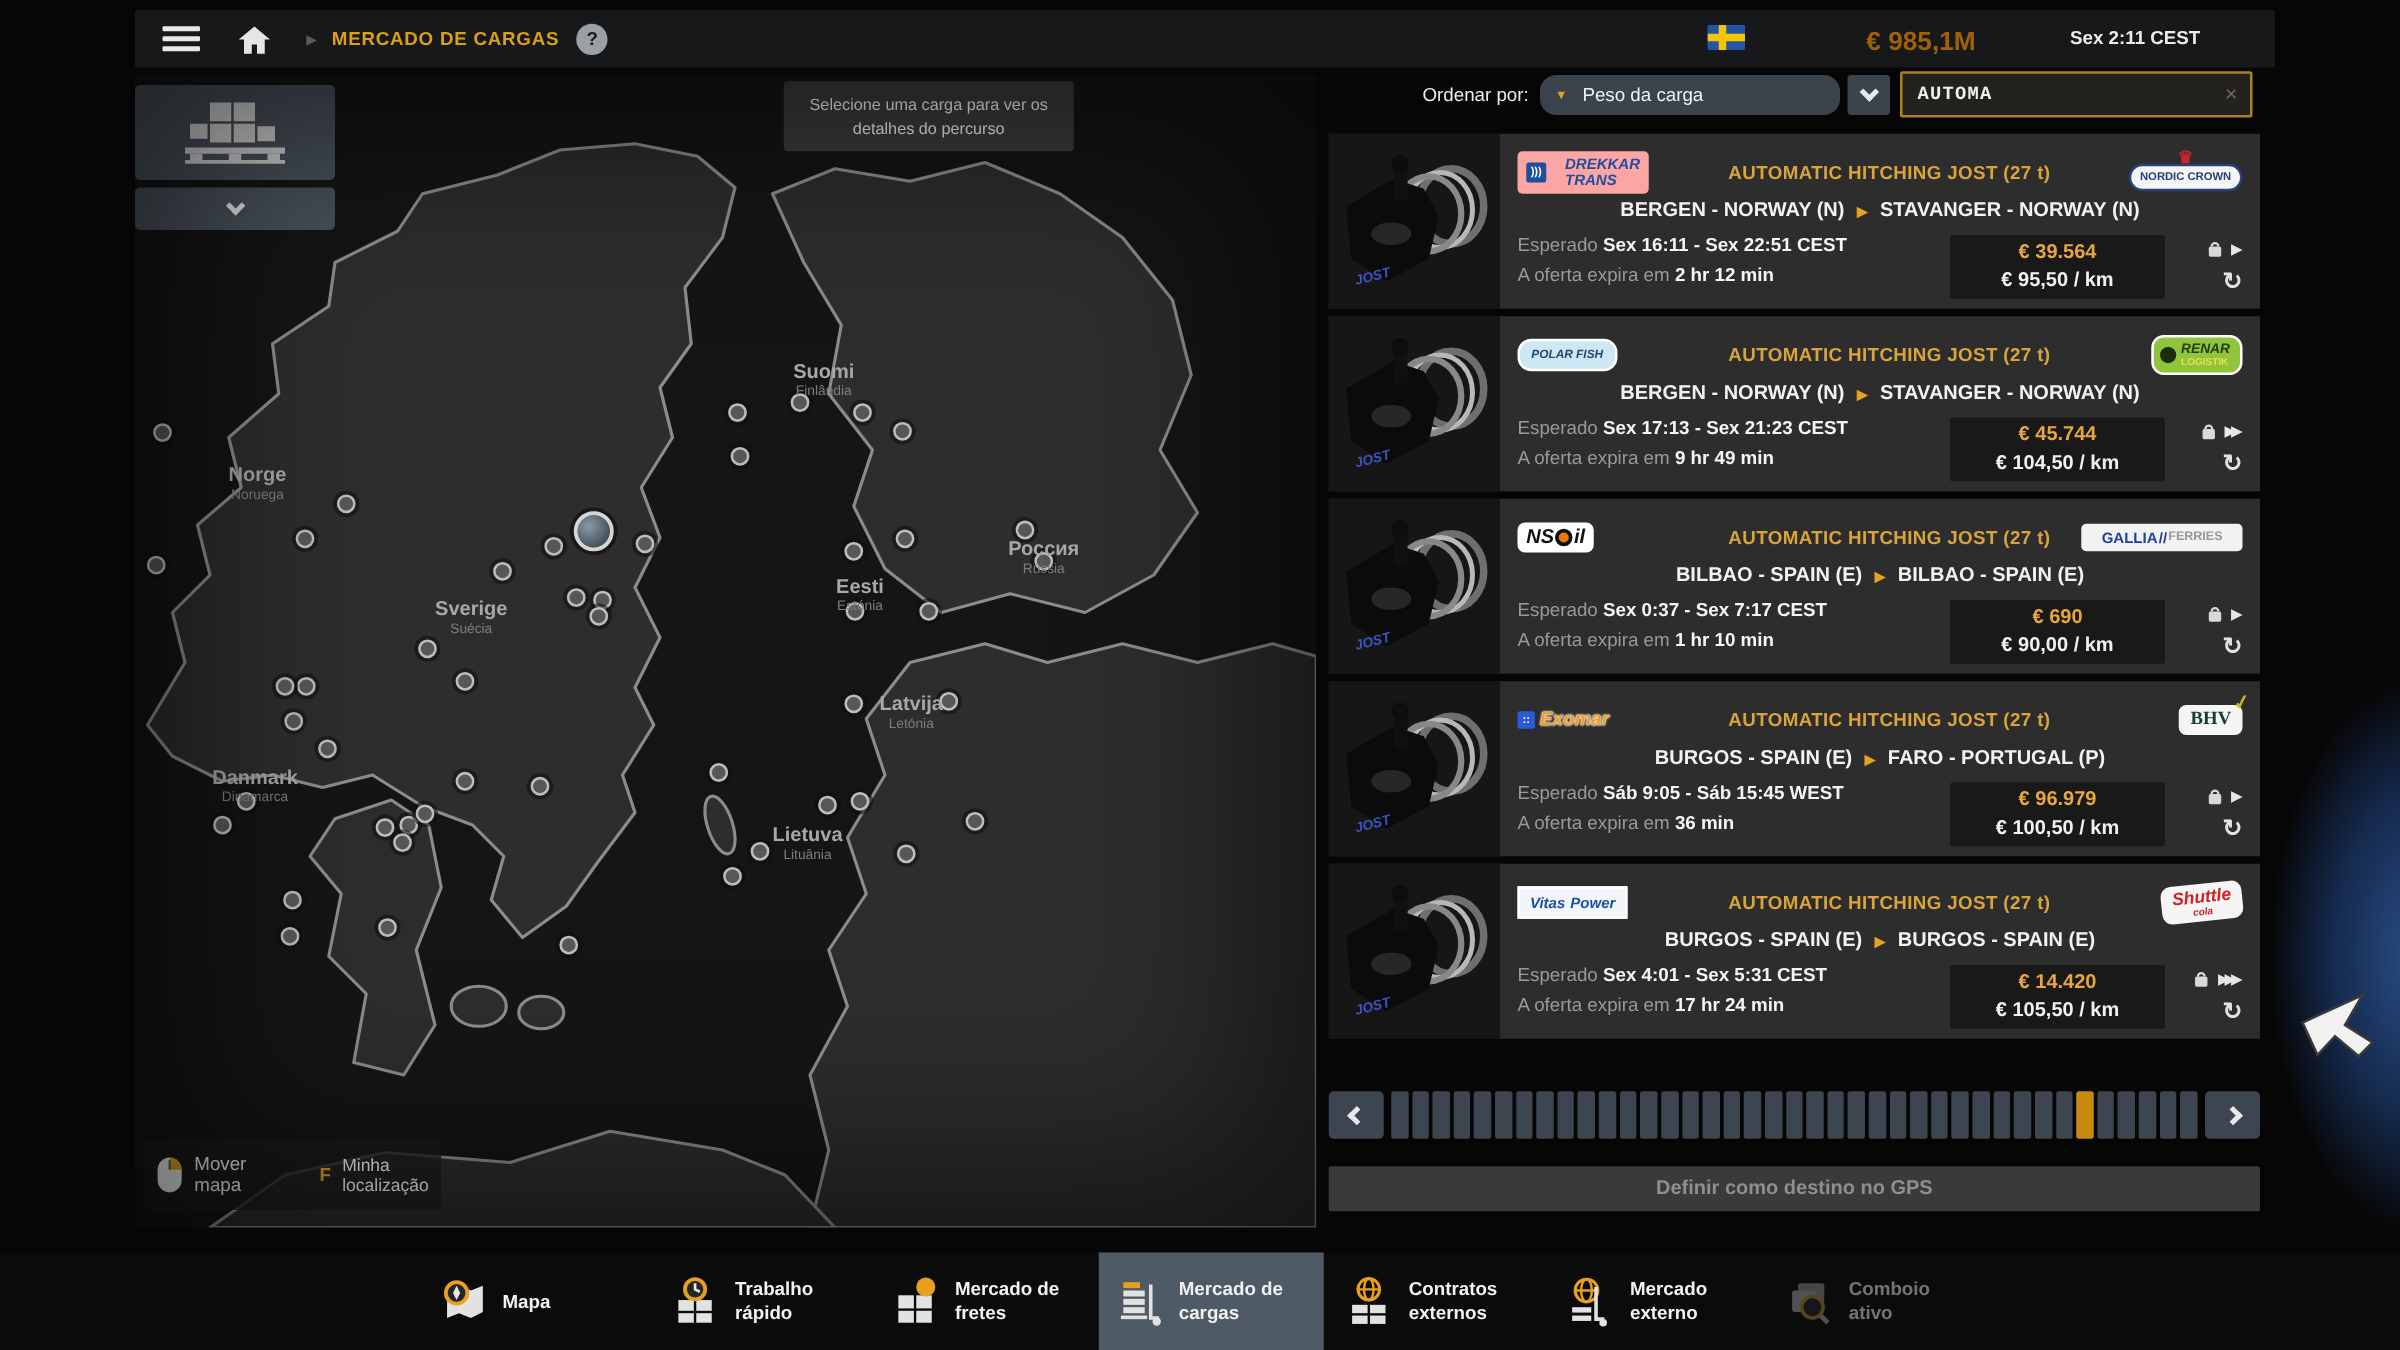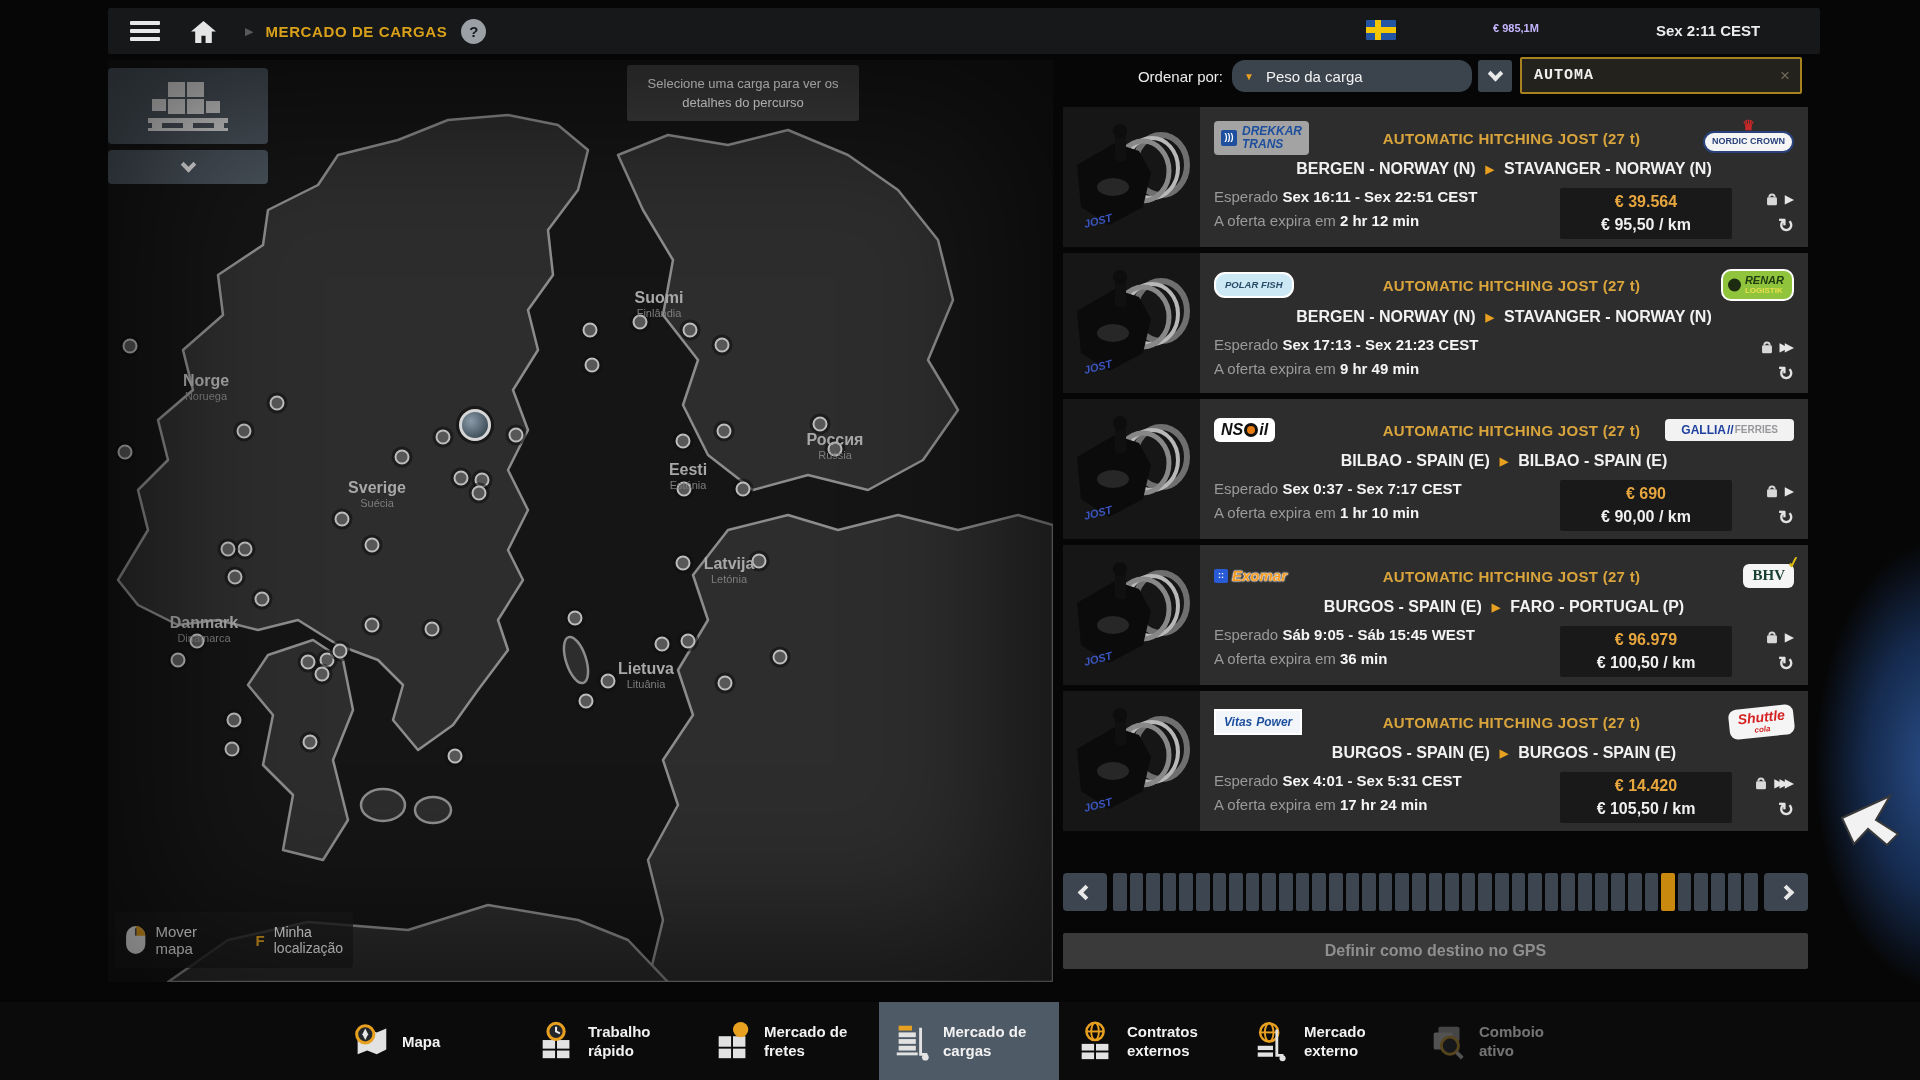--- a/index.html
+++ b/index.html
@@ -13,21 +13,21 @@
   .hamburger div{height:4px;background:#e8e8e8;margin:4px 0;border-radius:1px}
   .home-btn{margin-left:30px;display:flex;align-items:center}
   .crumb-sep{margin-left:28px;color:#5a5a5a;font-size:11px}
   .crumb-sep::before{content:"▶"}
   .crumb-title{margin-left:12px;color:#d9a01a;font-weight:bold;font-size:15px;letter-spacing:.6px}
   .help-circle{margin-left:14px;width:25px;height:25px;border-radius:50%;background:#9aa0a6;color:#17181a;
                font-weight:bold;font-size:15px;display:flex;align-items:center;justify-content:center}
   .flag{position:absolute;left:1258px;top:12px;width:30px;height:20px;background:#2255a4;overflow:hidden;border-radius:1px}
   .flag::before{content:"";position:absolute;left:9px;top:0;width:6px;height:20px;background:#f6c700}
   .flag::after{content:"";position:absolute;left:0;top:7px;width:30px;height:6px;background:#f6c700}
-  .tb-money{position:absolute;left:1385px;top:14px;font-size:11px;font-weight:bold;color:#c4b5fd}
+  .tb-money{position:absolute;left:1385px;top:14px;font-size:21px;font-weight:bold;color:#a16207}
   .tb-time{position:absolute;left:1548px;top:14px;font-size:15px;font-weight:bold;color:#ececec}
   
   .map{position:absolute;left:108px;top:60px;width:945px;height:922px;background:#161616;overflow:hidden}
   .map::after{content:"";position:absolute;inset:0;box-shadow:inset 0 0 140px 50px rgba(0,0,0,.55);pointer-events:none}
   .map svg.land{position:absolute;inset:0}
   .country-label{position:absolute;transform:translateX(-50%);text-align:center;pointer-events:none}
   .cl-main{font-size:16px;color:#a8a8a8;font-weight:600}
   .cl-sub{font-size:11px;color:#7d7d7d}
   .city-dot{position:absolute;width:15px;height:15px;border-radius:50%;background:#575757;border:2px solid #bdbdbd;
             box-shadow:0 0 0 3px rgba(15,15,15,.55);transform:translate(-50%,-50%)}
@@ -82,21 +82,21 @@
   .pricebox{width:172px;background:#191919;border-radius:2px;padding:5px 8px;text-align:center;flex:none}
   .price{color:#e8a63f;font-weight:bold;font-size:16px;margin-bottom:5px}
   .perkm{color:#f0f0f0;font-size:16px;font-weight:bold}
   .flagcol{width:62px;flex:none;display:flex;flex-direction:column;align-items:flex-end;gap:8px;padding-top:2px}
   .flagrow{display:flex;align-items:center;gap:4px}
   .w-ic{width:18px;height:18px}
   .arrows{color:#e6e6e6;font-size:12px;letter-spacing:-4px;padding-right:4px}
   .circ-ic{color:#e2e2e2;font-size:19px;font-weight:bold;line-height:1}
   
   .badge{display:inline-flex;align-items:center;justify-content:center;border-radius:4px;font-weight:bold;line-height:1.05}
-  .b-drekkar{background:#a3a3a3;padding:4px 7px;gap:5px}
+  .b-drekkar{background:#fca5a5;padding:4px 7px;gap:15px}
   .b-drekkar .sq{width:16px;height:16px;background:#1d4f9e;border-radius:2px;color:#fff;font-size:9px;
                  display:flex;align-items:center;justify-content:center}
   .b-drekkar .sq::before{content:")))"}
   .b-drekkar .col{display:flex;flex-direction:column;color:#1d4f9e;font-style:italic;font-size:12px;align-items:flex-start}
   .b-nordic{background:#f5f5f5;border:2px solid #29427c;border-radius:13px;padding:4px 7px;color:#29427c;
             font-size:9px;position:relative;margin-top:8px}
   .b-nordic .crown{position:absolute;top:-15px;left:50%;transform:translateX(-50%);color:#c42828;font-size:14px}
   .b-polar{background:#cde8f5;border-radius:11px;padding:6px 9px;color:#274b66;font-size:9.5px;font-style:italic;border:2px solid #fff}
   .b-renar{background:#8fc43c;border-radius:10px;padding:4px 8px 4px 22px;color:#233d10;font-style:italic;
            flex-direction:column;align-items:flex-start;font-size:11px;position:relative;border:2px solid #fff}
@@ -419,20 +419,24 @@
         <div class="row2">
           <span>BERGEN - NORWAY (N)</span>
             <span class="route-arrow">▶</span>
             <span>STAVANGER - NORWAY (N)</span>
         </div>
         <div class="row3">
           <div class="times">
             <div class="ln"><span class="gt">Esperado</span> <span class="wv">Sex 17:13 - Sex 21:23 CEST</span></div>
             <div class="ln"><span class="gt">A oferta expira em</span> <span class="wv">9 hr 49 min</span></div>
           </div>
+          <div class="pricebox">
+            <div class="price">€ 45.744</div>
+            <div class="perkm">€ 104,50 / km</div>
+          </div>
           <div class="flagcol">
             <div class="flagrow">
                 <svg class="w-ic">
                   <use href="#sym-weight"></use>
                 </svg>
                 <span class="arrows">▶▶</span>
               </div>
             <div class="flagrow">
                 <span class="circ-ic">↻</span>
               </div>

